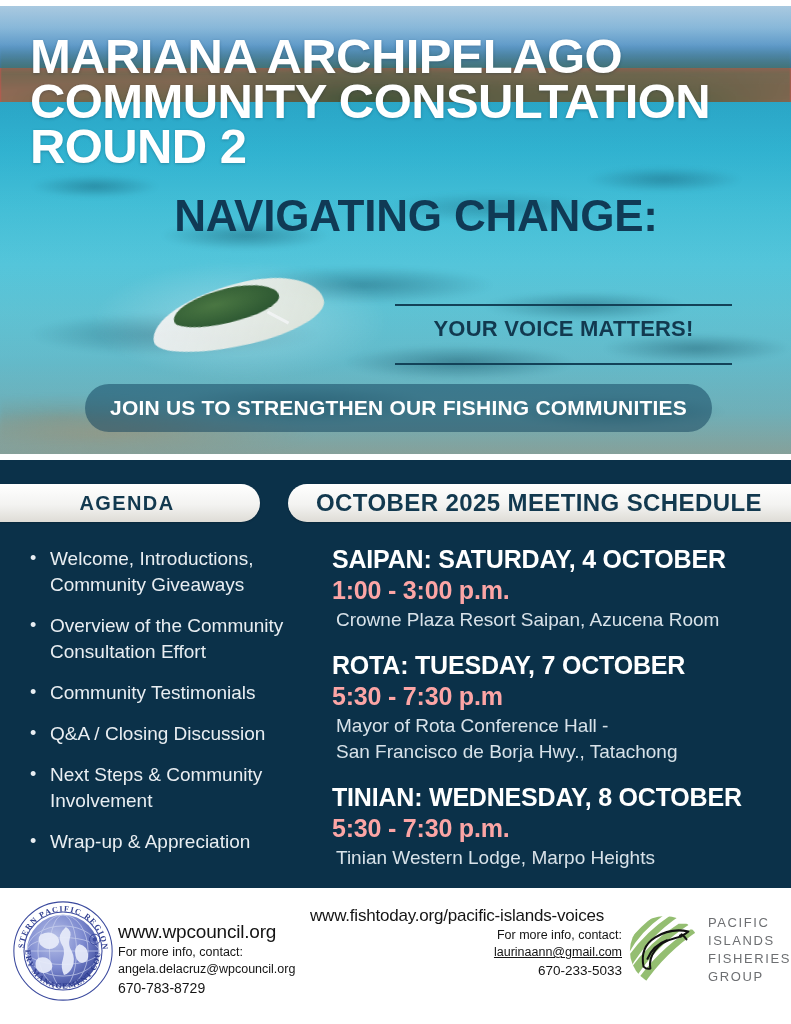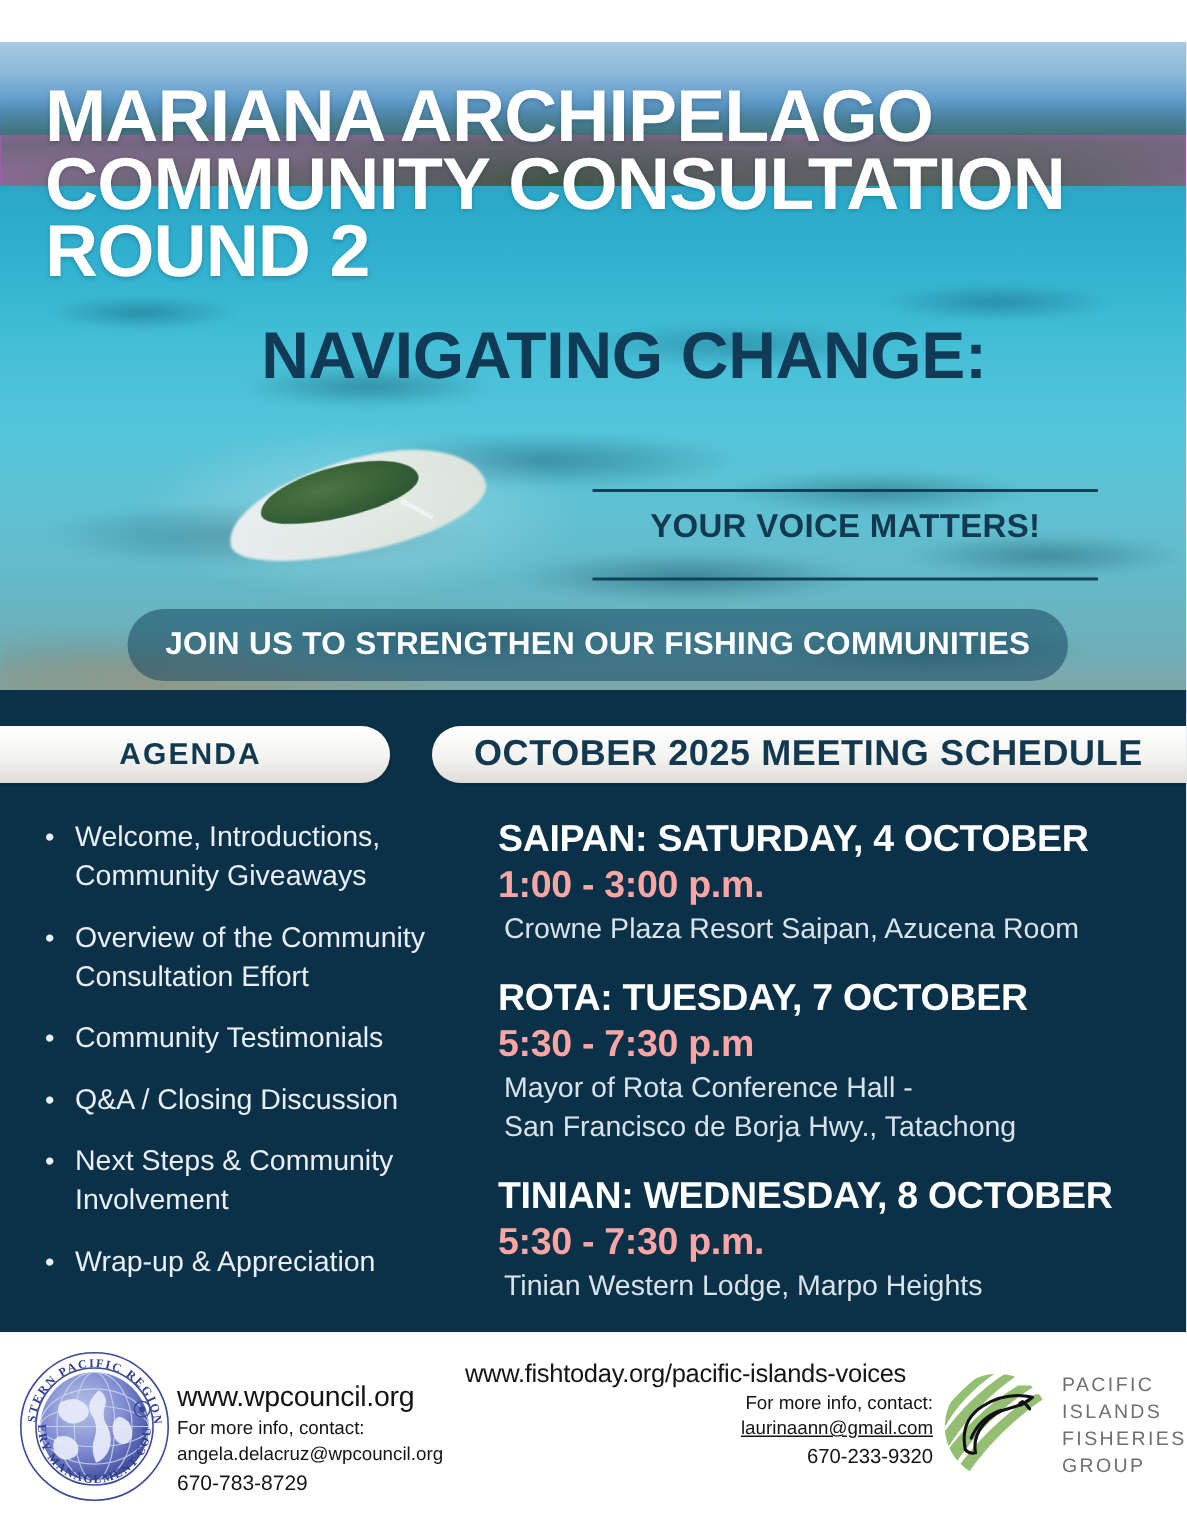--- a/index.html
+++ b/index.html
@@ -8,23 +8,23 @@
 
   .poster {
     position:relative;
     width:791px; height:1024px;
     background:#ffffff;
     overflow:hidden;
   }
 
   
   .hero {
-    position:absolute; left:0; top:28px; width:791px; height:448px;
+    position:absolute; left:0; top:6px; width:791px; height:448px;
     overflow:hidden;
-    background:#d946ef;
+    background:#ef4444;
   }
   .hero-photo { position:absolute; inset:0; }
 
   
   .sky {
     position:absolute; left:0; top:0; width:100%; height:62px;
     background:linear-gradient(180deg,#9fc3dd 0%, #7fb2d6 35%, #4f8fc2 70%, #2f72ab 100%);
   }
   
   .coast {
@@ -368,21 +368,21 @@
         <div class="wp-url">www.wpcouncil.org</div>
         <div class="wp-sub">For more info, contact:</div>
         <div class="wp-mail">angela.delacruz@wpcouncil.org</div>
         <div class="wp-phone">670-783-8729</div>
       </div>
 
       <div class="ft-col">
         <div class="ft-url">www.fishtoday.org/pacific-islands-voices</div>
         <div class="ft-sub">For more info, contact:</div>
         <div class="ft-mail">laurinaann@gmail.com</div>
-        <div class="ft-phone">670-233-9320</div>
+        <div class="ft-phone">670-233-5033</div>
       </div>
 
       <div class="pifg">
         <svg class="pifg-mark" viewBox="0 0 80 80">
           <defs>
             <clipPath id="pifgClip">
                 <circle cx="40" cy="40" r="36"></circle>
               </clipPath>
           </defs>
           <g clip-path="url(#pifgClip)">

